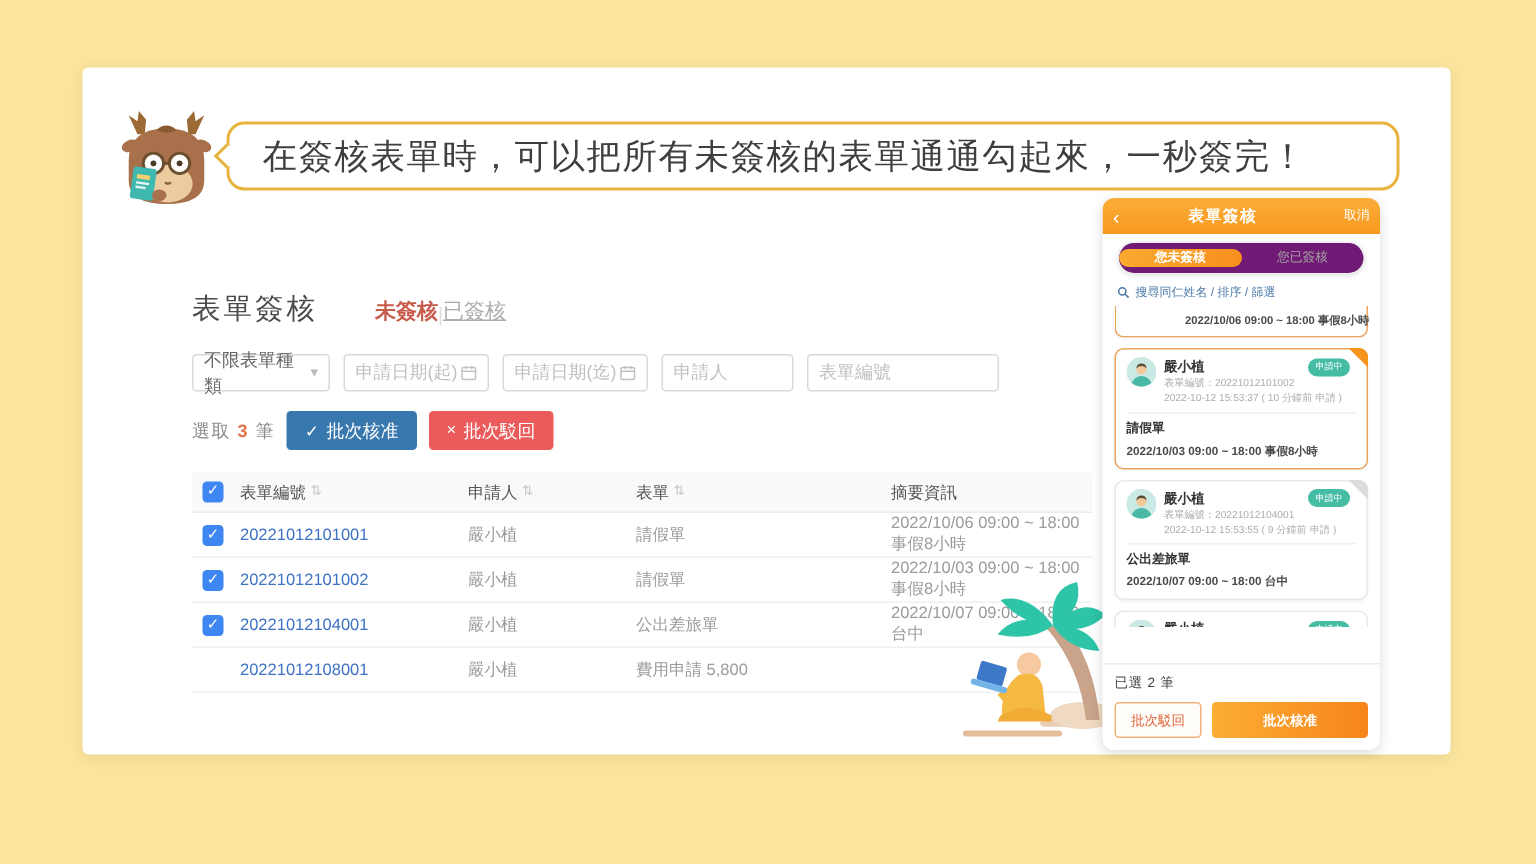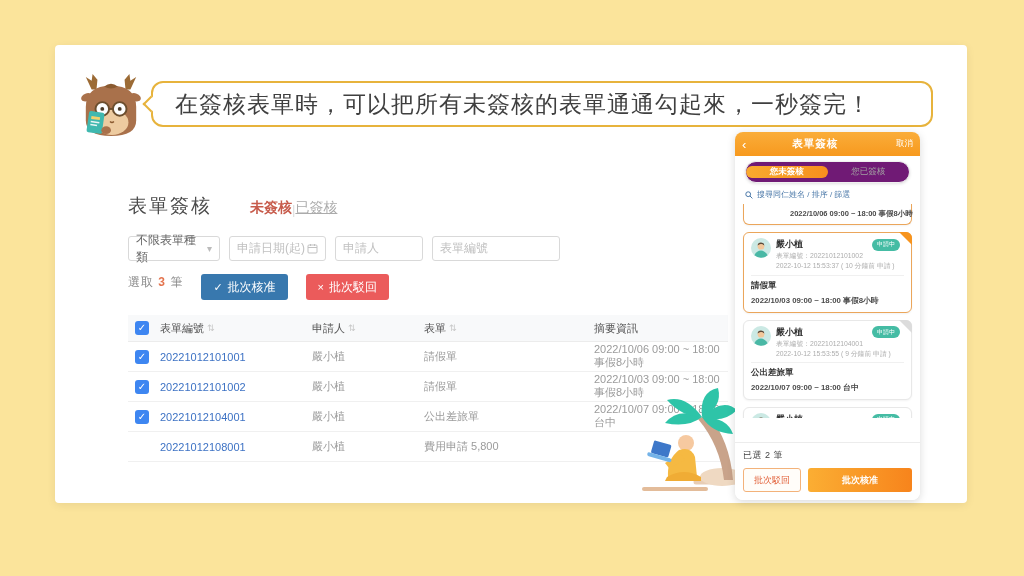--- a/index.html
+++ b/index.html
@@ -46,21 +46,21 @@
   .d-select .chev { color:#BBBBBB; font-size:10px; }
   .d-input {
     height:25px; border:1px solid #D9D9D9; border-radius:3px;
     display:flex; align-items:center; justify-content:space-between;
     padding:0 7px; font-size:12px; color:#C1C1C1;
   }
   .d-input.w-date { width:97px; }
   .d-input.w-applicant { width:88px; }
   .d-input.w-formno { width:128px; }
 
-  .d-actions { display:flex; align-items:flex-start; gap:18px; margin-top:13px; }
+  .d-actions { display:flex; align-items:center; gap:8px; margin-top:13px; }
   .d-selected { font-size:12px; color:#8B8B8B; letter-spacing:1px; }
   .d-selected b { color:#E4744E; font-weight:bold; }
   .d-btn {
     height:26px; border:none; border-radius:3px; color:#fff; font-size:12px;
     padding:0 12px; display:flex; align-items:center; gap:5px; cursor:pointer;
     font-family:inherit;
   }
   .d-btn .glyph { font-size:11px; }
   .d-btn-approve { background:#3878AE; }
   .d-btn-reject { background:#EB5B5B; }
@@ -196,20 +196,29 @@
       </div>
       <div class="d-input w-date">
         <span>申請日期(起)</span>
         <svg width="11" height="11" viewBox="0 0 11 11">
             <rect x="1" y="2" width="9" height="8" rx="1" fill="none" stroke="#C1C1C1"></rect>
             <line x1="1" y1="4.5" x2="10" y2="4.5" stroke="#C1C1C1"></line>
             <line x1="3.5" y1="1" x2="3.5" y2="3" stroke="#C1C1C1"></line>
             <line x1="7.5" y1="1" x2="7.5" y2="3" stroke="#C1C1C1"></line>
           </svg>
       </div>
+      <div class="d-input w-date">
+        <span>申請日期(迄)</span>
+        <svg width="11" height="11" viewBox="0 0 11 11">
+            <rect x="1" y="2" width="9" height="8" rx="1" fill="none" stroke="#C1C1C1"></rect>
+            <line x1="1" y1="4.5" x2="10" y2="4.5" stroke="#C1C1C1"></line>
+            <line x1="3.5" y1="1" x2="3.5" y2="3" stroke="#C1C1C1"></line>
+            <line x1="7.5" y1="1" x2="7.5" y2="3" stroke="#C1C1C1"></line>
+          </svg>
+      </div>
       <div class="d-input w-applicant">
         <span>申請人</span>
       </div>
       <div class="d-input w-formno">
         <span>表單編號</span>
       </div>
     </div>
 
     <div class="d-actions">
       <div class="d-selected">

